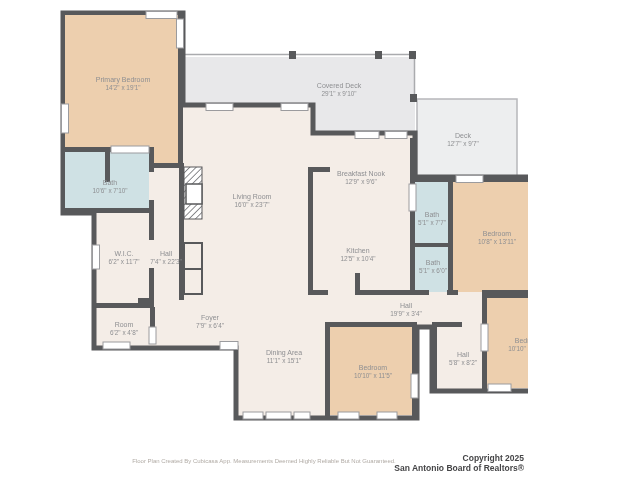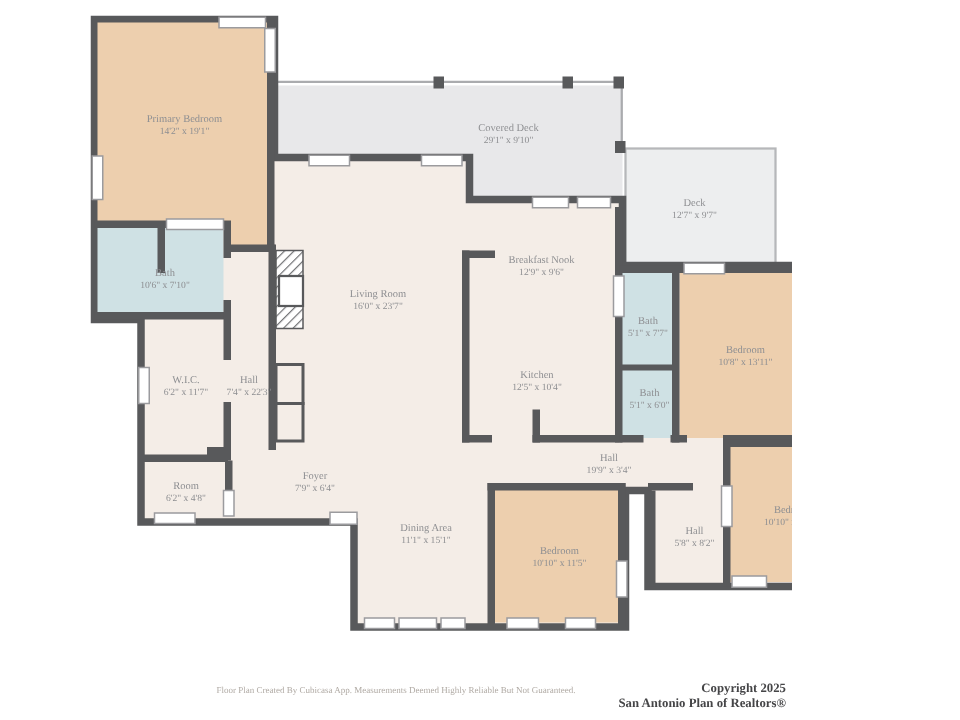--- a/index.html
+++ b/index.html
@@ -1,18 +1,18 @@
 <!DOCTYPE html>
 <html><head>
 <meta charset="utf-8">
 <style>
   html,body{margin:0;padding:0;background:#ffffff;}
   #canvas{
     position:relative;width:528px;height:480px;background:#ffffff;overflow:hidden;
-    font-family:Liberation Serif, serif;
+    font-family:Liberation Sans, sans-serif;
   }
   #plan-svg{position:absolute;left:0;top:0;}
   .rl{position:absolute;transform:translateX(-50%);text-align:center;
       color:#8e8f92;white-space:nowrap;}
   .rl .nm{font-size:7px;line-height:9px;}
   .rl .dm{font-size:6.4px;line-height:8px;}
   .disclaimer{position:absolute;left:0;top:458px;width:100%;text-align:center;
       font-size:6px;color:#b1aba5;}
   .copyright{position:absolute;right:4px;top:453px;text-align:right;
       font-size:8.5px;font-weight:bold;color:#454547;line-height:10px;}
@@ -220,16 +220,16 @@
       <div class="dm">5'8" x 8'2"</div>
   </div>
   <div class="rl" style="left:529px;top:336px">
     <div class="nm">Bedroom</div>
       <div class="dm">10'10" x 11'10"</div>
   </div>
 
   <div class="disclaimer">Floor Plan Created By Cubicasa App. Measurements Deemed Highly Reliable But Not Guaranteed.</div>
   <div class="copyright">
     <div>Copyright 2025</div>
-    <div>San Antonio Plan of Realtors®</div>
+    <div>San Antonio Board of Realtors®</div>
   </div>
 
 </div>
 
 </body></html>

